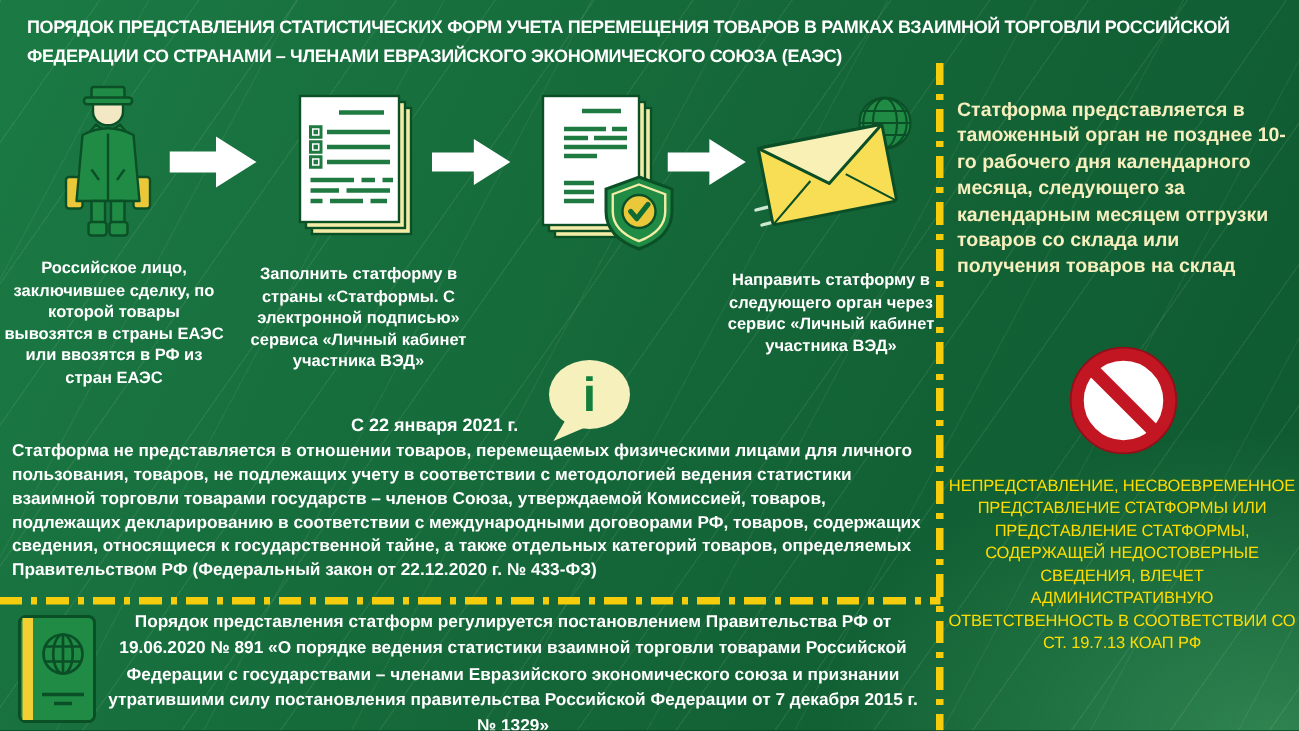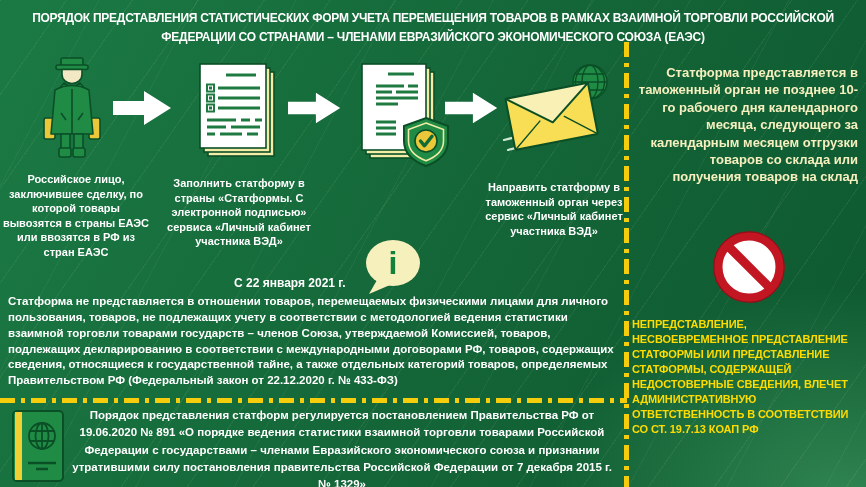--- a/index.html
+++ b/index.html
@@ -7,30 +7,30 @@
     position:relative;width:866px;height:487px;overflow:hidden;
     font-family:"Liberation Sans",sans-serif;
     background:
       repeating-linear-gradient(125deg, rgba(235,245,200,0.07) 0 1px, transparent 1px 54px),
       repeating-linear-gradient(118deg, rgba(235,245,200,0.05) 0 1px, transparent 1px 87px),
       radial-gradient(ellipse 430px 300px at 98% 102%, rgba(110,215,140,0.35), rgba(110,215,140,0) 70%),
       linear-gradient(115deg,#1b7a44 0%, #146638 52%, #0e5830 100%);
   }
   .abs{position:absolute;}
   .title{
-    left:18px;top:9px;width:830px;text-align:center;color:#ffffff;
+    left:18px;top:9px;width:830px;text-align:left;color:#ffffff;
     font-size:12px;font-weight:bold;letter-spacing:-0.25px;line-height:1.55;
     text-transform:uppercase;
   }
   .caption{color:#ffffff;font-weight:bold;font-size:11px;line-height:1.32;text-align:center;}
   .note-date{color:#ffffff;font-weight:bold;font-size:12px;margin-left:16px;}
   .note-body{color:#ffffff;font-weight:bold;font-size:11.5px;line-height:1.38;text-align:left;}
   .regulation{color:#ffffff;font-weight:bold;font-size:11.5px;line-height:1.5;text-align:center;}
-  .deadline{color:#f7efbe;font-weight:bold;font-size:13px;line-height:1.34;text-align:right;}
-  .penalty{color:#ffdc00;font-weight:bold;font-size:11px;line-height:15px;text-align:left;letter-spacing:-0.1px;text-transform:uppercase;}
+  .deadline{color:#f7efbe;font-weight:bold;font-size:13px;line-height:1.34;text-align:left;}
+  .penalty{color:#ffdc00;font-weight:normal;font-size:11px;line-height:15px;text-align:center;letter-spacing:-0.1px;text-transform:uppercase;}
   .divider-h{
     left:0;top:398px;width:627px;height:5px;
     background:repeating-linear-gradient(90deg,#f6cd0d 0 15px,transparent 15px 21px,#f6cd0d 21px 25px,transparent 25px 31px);
   }
   .divider-v{
     left:624px;top:42px;width:5px;height:445px;
     background:repeating-linear-gradient(180deg,#f6cd0d 0 15px,transparent 15px 21px,#f6cd0d 21px 25px,transparent 25px 31px);
   }
   svg{display:block;}
 </style>
@@ -146,21 +146,21 @@
       <g transform="rotate(-11 56 60)">
         <rect x="12" y="32" width="84" height="52" rx="2" fill="#f7de55" stroke="#0b4f27" stroke-width="2"></rect>
         <path d="M12 32 L54 64 L96 32 Z" fill="#f9f0b5" stroke="#0b4f27" stroke-width="2" stroke-linejoin="round"></path>
         <path d="M12 84 L42 60 M96 84 L66 60" fill="none" stroke="#0b4f27" stroke-width="1.4"></path>
       </g>
     </svg>
   </div>
 
   <div class="abs caption" style="left:2px;top:172px;width:148px;">Российское лицо, заключившее сделку, по которой товары вывозятся в страны ЕАЭС или ввозятся в РФ из стран ЕАЭС</div>
   <div class="abs caption" style="left:156px;top:176px;width:166px;">Заполнить статформу в страны «Статформы. С электронной подписью» сервиса «Личный кабинет участника ВЭД»</div>
-  <div class="abs caption" style="left:484px;top:180px;width:140px;">Направить статформу в таможенный орган через сервис «Личный кабинет участника ВЭД»</div>
+  <div class="abs caption" style="left:484px;top:180px;width:140px;">Направить статформу в следующего орган через сервис «Личный кабинет участника ВЭД»</div>
 
   <div class="abs" style="left:362px;top:238px;">
     <svg width="60" height="58" viewBox="0 0 60 58">
       <ellipse cx="31" cy="25" rx="27" ry="23" fill="#f6f0bd"></ellipse>
       <path d="M15 42 L7 56 L28 47 Z" fill="#f6f0bd"></path>
       <text x="31" y="36" font-size="32" font-weight="bold" fill="#15803c" text-anchor="middle" font-family="Liberation Sans, sans-serif">i</text>
     </svg>
   </div>
 
   <div class="abs note-date" style="left:218px;top:276px;">С 22 января 2021 г.</div>

